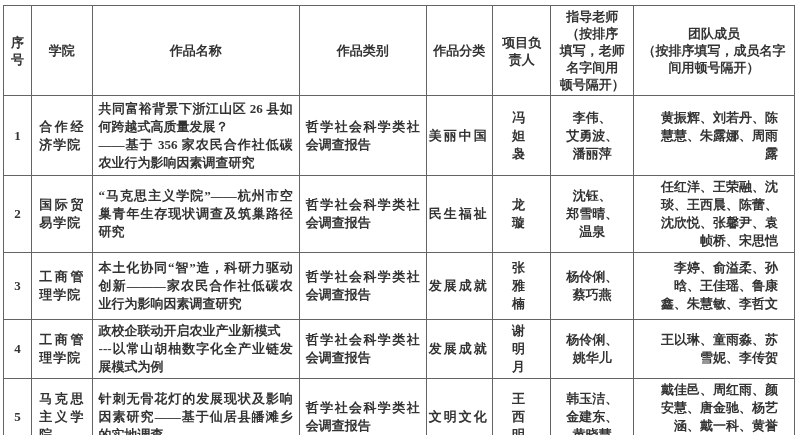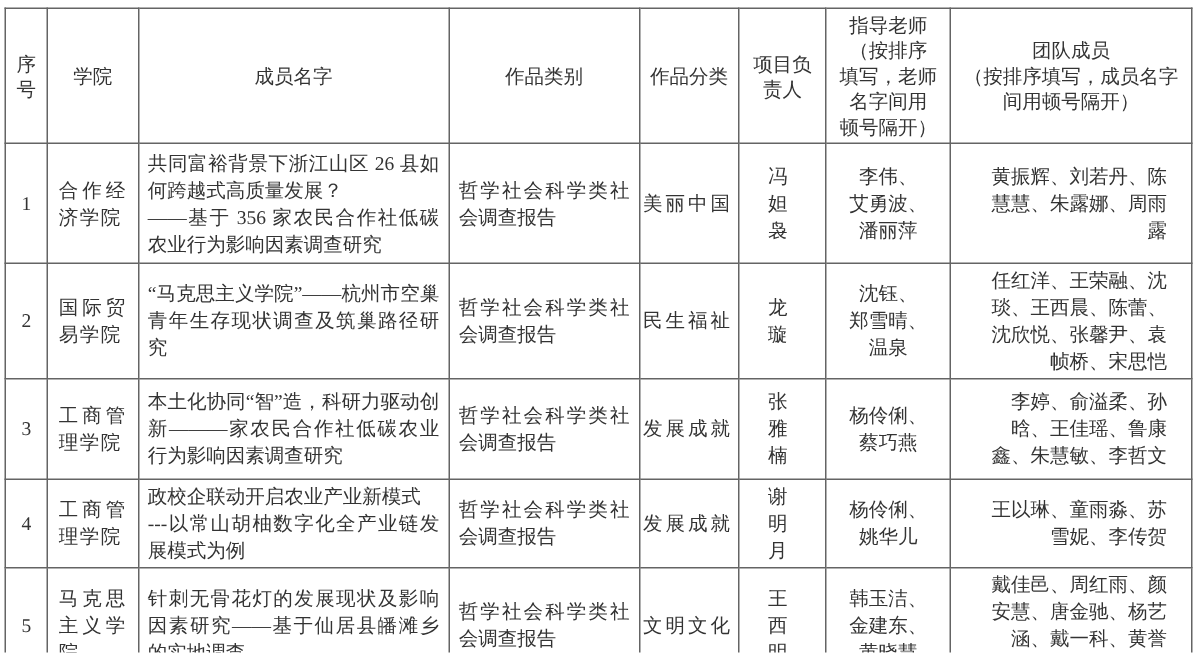--- a/index.html
+++ b/index.html
@@ -23,21 +23,21 @@
   }
   .doc-table th,.doc-table td{
     border:1px solid #646464;
     vertical-align:middle;
     font-size:13px;
     line-height:18px;
     white-space:pre-wrap;
     word-break:break-all;
     overflow:hidden;
     padding:2px 5px;
-    font-weight:normal;
+    font-weight:bold;
     box-sizing:border-box;
   }
   .doc-table th{
     text-align:center;
     line-height:17px;
     padding:2px 2px;
   }
   
   .col-no{width:28px;}
   .col-college{width:60px;}
@@ -78,21 +78,21 @@
       <col class="col-class">
         <col class="col-leader">
         <col class="col-adv">
         <col class="col-mem">
     </colgroup>
     <thead>
       <tr class="hdr">
         <th>序
 号</th>
         <th>学院</th>
-        <th>成员名字</th>
+        <th>作品名称</th>
         <th>作品类别</th>
         <th>作品分类</th>
         <th>项目负
 责人</th>
         <th>指导老师
 （按排序
 填写，老师
 名字间用
 顿号隔开）</th>
         <th>团队成员

